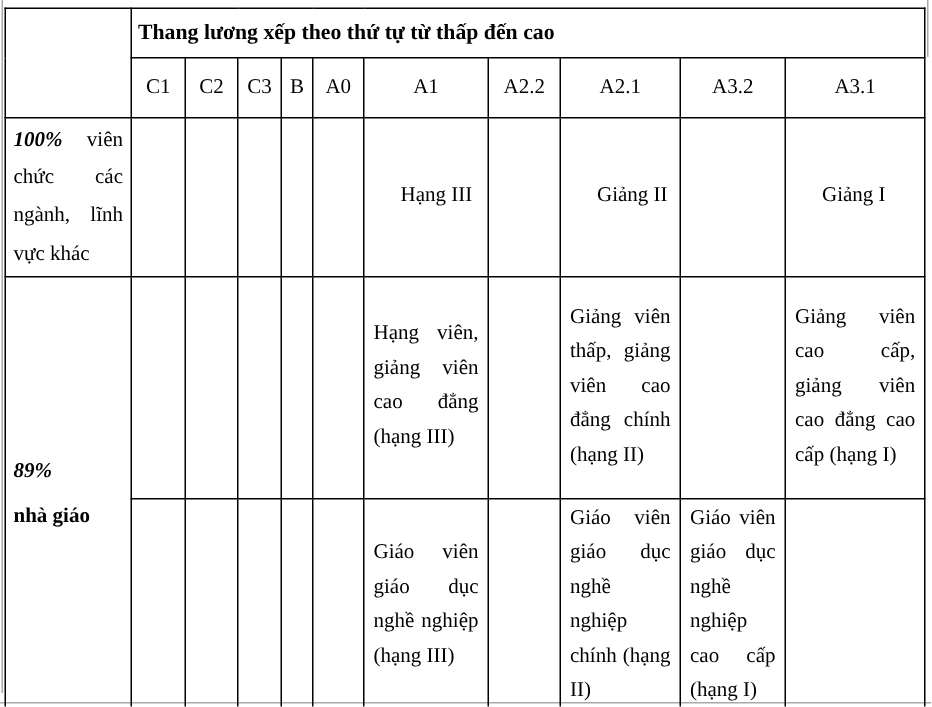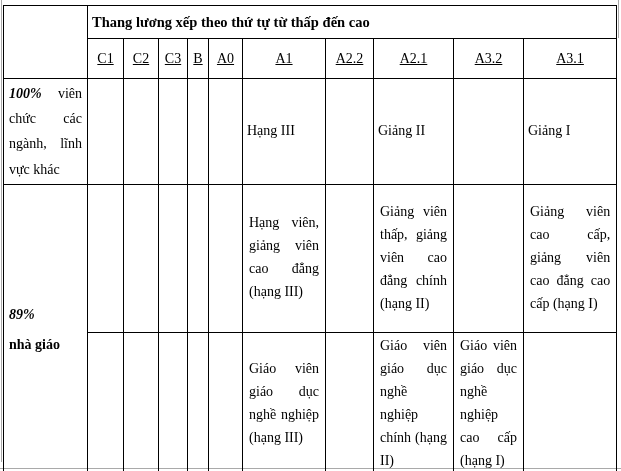--- a/index.html
+++ b/index.html
@@ -40,31 +40,30 @@
 
   th.table-title {
     font-weight: bold;
     text-align: left;
     font-size: 14.5px;
     padding: 2px 4px;
   }
   th.colhead {
     text-align: center;
     padding: 2px 1px;
-    text-decoration: underline;
   }
   td.label-cell {
     text-align: justify;
     line-height: 1.8;
     padding: 2px 5px;
   }
   td.label-cell .bold, .bold { font-weight: bold; font-style: italic; }
   td.grade-cell {
     text-align: left;
-    padding: 2px 4px 2px 4px;
+    padding: 2px 4px 2px 24px;
     margin-left: 16px;
   }
   td.body-cell {
     text-align: justify;
     line-height: 1.64;
     padding: 2px 6px;
   }
   td.teacher-label div { line-height: 2.1; text-align: left; font-weight: bold; }
 </style>
 </head>

